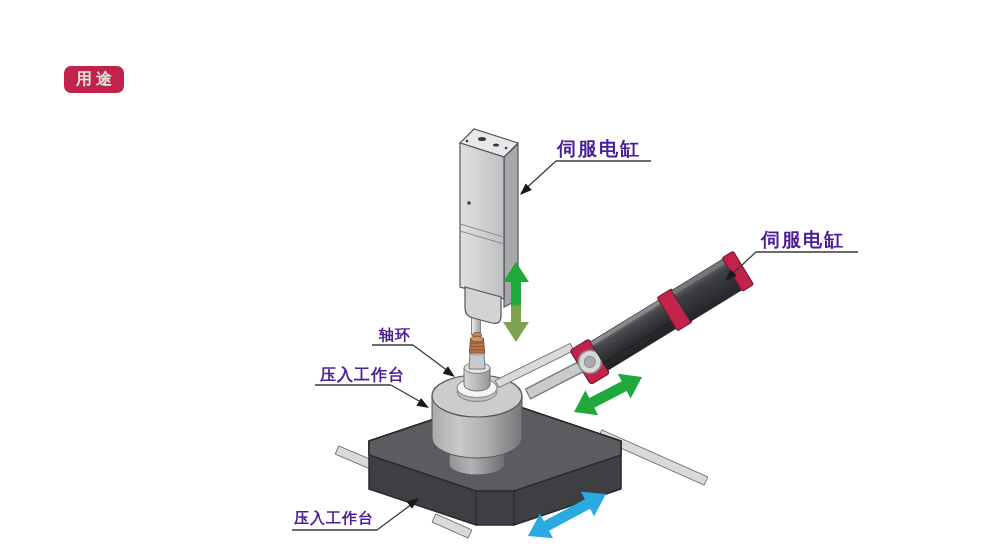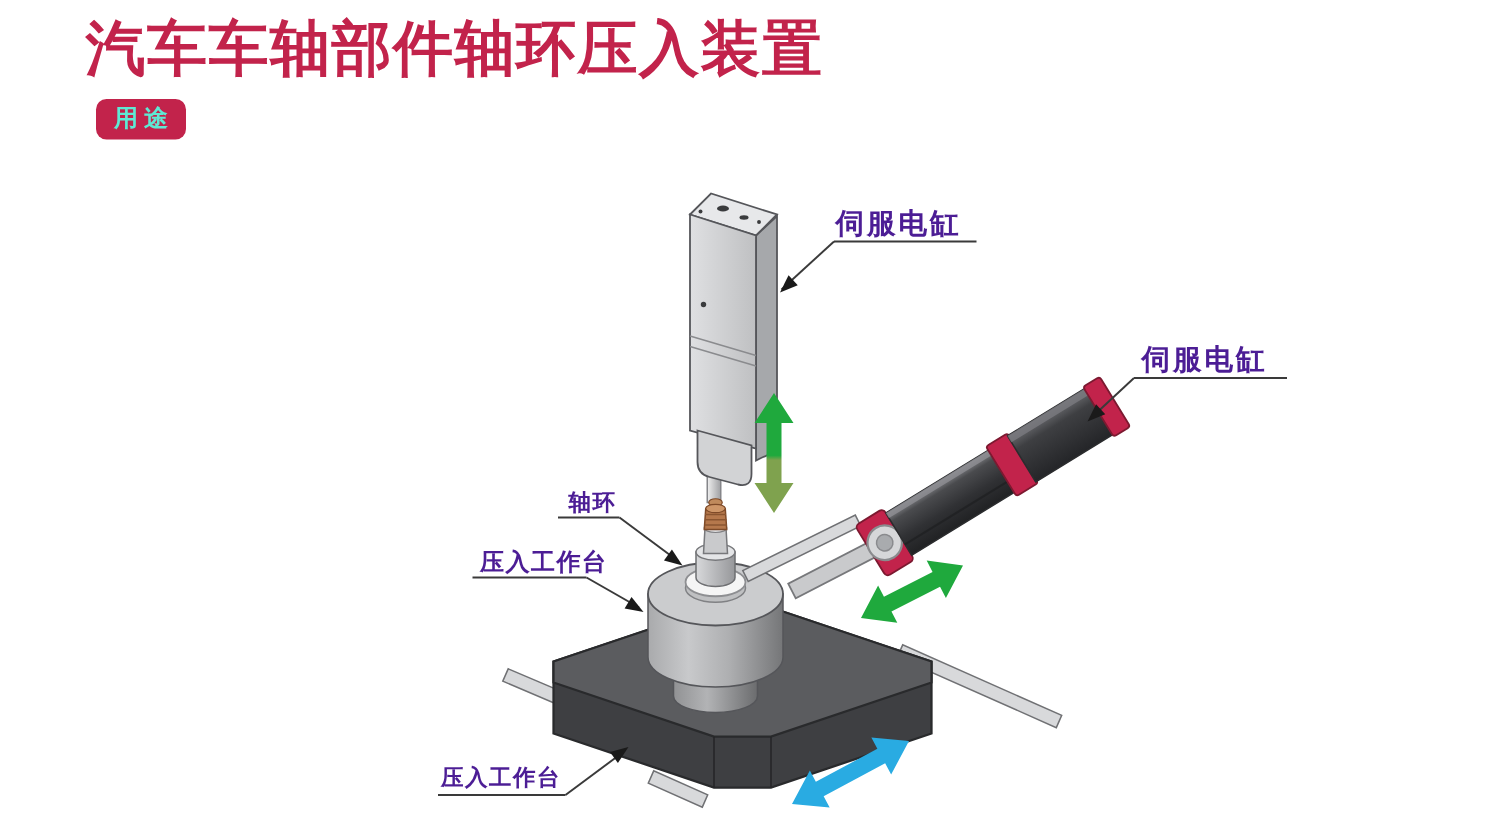--- a/index.html
+++ b/index.html
@@ -1,37 +1,36 @@
 <!DOCTYPE html>
 <html><head>
 <meta charset="utf-8">
 <style>
   html,body{margin:0;padding:0;background:#fff;}
   .stage{position:relative;width:1000px;height:547px;background:#fff;overflow:hidden;
          font-family:"DejaVu Sans","Liberation Sans",sans-serif;}
   .page-title{position:absolute;left:57px;top:5px;font-size:40px;font-weight:800;
               letter-spacing:1px;color:#C2234B;white-space:nowrap;}
   .badge{position:absolute;left:64px;top:66px;width:60px;height:27px;border-radius:7px;
-         background:#C2234B;color:#5eead4;font-size:16px;font-weight:700;letter-spacing:4px;
+         background:#C2234B;color:#e5e5e5;font-size:16px;font-weight:700;letter-spacing:4px;
          display:flex;align-items:center;justify-content:center;padding-left:4px;box-sizing:border-box;}
   .desc{position:absolute;left:134px;top:66px;font-size:20px;font-weight:600;color:#262626;white-space:nowrap;}
   .dlabel{position:absolute;font-weight:700;color:#4c1d95;white-space:nowrap;}
   #lab-servo-top{left:557px;top:136px;font-size:19px;letter-spacing:2px;}
   #lab-servo-right{left:761px;top:227px;font-size:19px;letter-spacing:2px;}
   #lab-collar{left:379px;top:326px;font-size:15px;letter-spacing:1px;}
   #lab-axle{left:320px;top:365px;font-size:16px;letter-spacing:1px;}
   #lab-table{left:294px;top:509px;font-size:15px;letter-spacing:1px;}
   svg{position:absolute;left:0;top:0;}
 </style>
 </head>
 <body>
 
 <div class="stage">
 
-  <div class="page-title">汽车车轴部件轴环压入装置</div>
   <div class="badge">用途</div>
 
   <svg width="1000" height="547" viewBox="0 0 1000 547">
     <defs>
       <linearGradient id="gradVertBody" x1="0" y1="0" x2="1" y2="0">
         <stop offset="0" stop-color="#DFE0E2"></stop>
           <stop offset="1" stop-color="#BFC0C2"></stop>
       </linearGradient>
       <linearGradient id="gradRod" x1="0" y1="0" x2="1" y2="0">
         <stop offset="0" stop-color="#EFEFEF"></stop>

